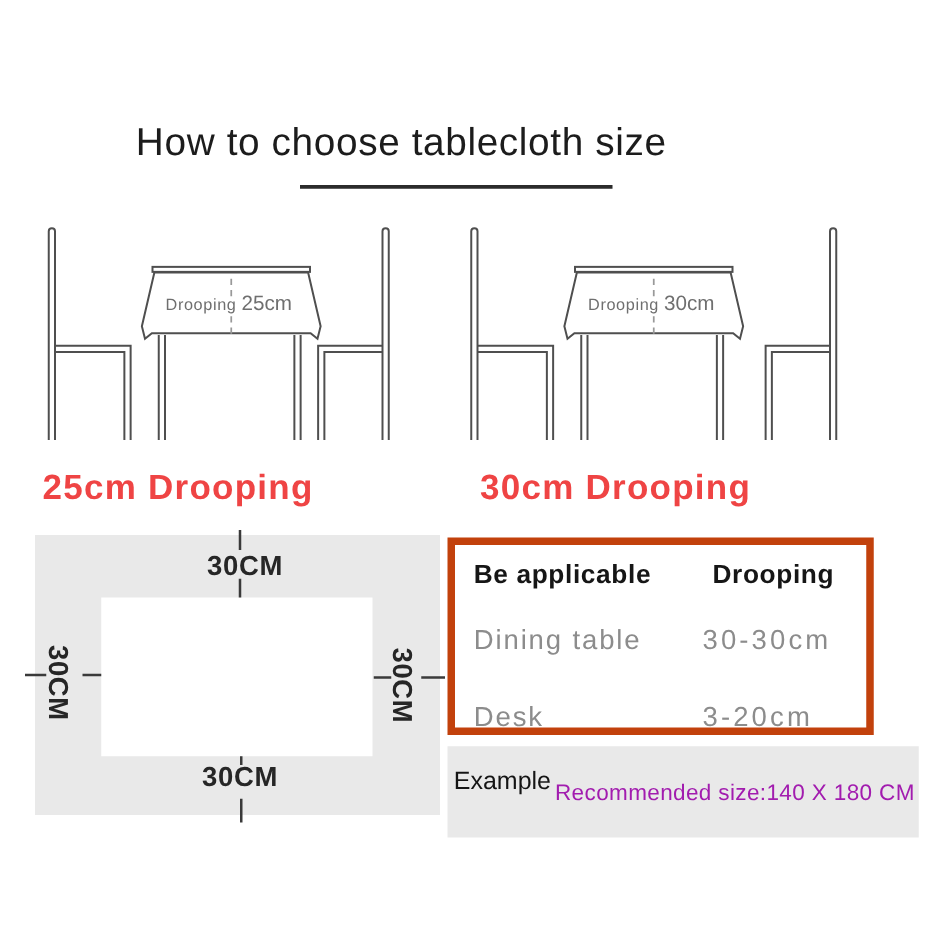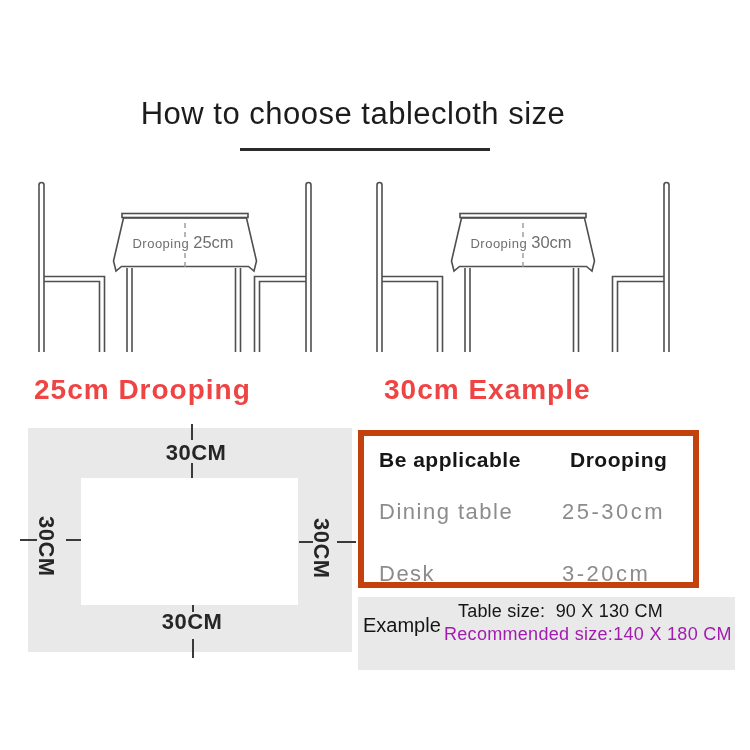--- a/index.html
+++ b/index.html
@@ -1,21 +1,21 @@
 <!DOCTYPE html>
 <html><head>
 <meta charset="utf-8">
 <style>
   html,body{margin:0;padding:0;background:#fff;}
   .canvas{position:relative;width:750px;height:750px;background:#fff;overflow:hidden;
           font-family:"Liberation Sans",sans-serif;}
 
   
   .page-title{position:absolute;left:0;top:96px;width:642px;text-align:center;
-              font-size:31px;font-weight:400;color:#1c1c1c;letter-spacing:.5px;margin-left:32px;}
+              font-size:31px;font-weight:400;color:#1c1c1c;letter-spacing:.5px;}
   .title-underline{position:absolute;left:240px;top:148px;width:250px;height:3px;background:#2b2b2b;}
 
   
   .illo{position:absolute;top:180px;width:310px;height:175px;}
   .illo path,.illo rect,.illo line{stroke:#4f4f4f;stroke-width:1.6;fill:none;}
   .illo .cloth{fill:#ffffff;}
   .illo .topedge{fill:#ffffff;}
   .illo .droplne{stroke:#999;stroke-width:1.4;stroke-dasharray:5,4;}
   .illo text{fill:#6f6f6f;stroke:none;font-family:"Liberation Sans",sans-serif;}
   .illo .ann-label{font-size:13px;letter-spacing:.5px;}
@@ -86,21 +86,21 @@
       <path d="M97,88 V172 M102,88 V172 M205.5,88 V172 M210.5,88 V172"></path>
       <path class="cloth" d="M93.5,38 L83.5,81 L86,91 L91.5,86.5 L218.5,86.5 L224,91 L226.5,81 L216.5,38 Z"></path>
       <rect class="topedge" x="92" y="33.5" width="126" height="4"></rect>
     </g>
     <line class="droplne" x1="155" y1="43" x2="155" y2="57"></line>
     <line class="droplne" x1="155" y1="73" x2="155" y2="87"></line>
     <text x="153" y="68" text-anchor="middle"><tspan class="ann-label">Drooping</tspan><tspan class="ann-value" dx="4">30cm</tspan></text>
   </svg>
 
   <div class="caption" style="left:34px">25cm Drooping</div>
-  <div class="caption" style="left:384px">30cm Example</div>
+  <div class="caption" style="left:384px">30cm Drooping</div>
 
   <div class="size-panel"></div>
   <div class="table-rect"></div>
 
   <div class="dim-label" style="left:146px;top:440px;width:100px">30CM</div>
   <div class="dim-label" style="left:142px;top:609px;width:100px">30CM</div>
   <div class="dim-label rot" style="left:24px;top:529px;width:48px;height:22px">30CM</div>
   <div class="dim-label rot" style="left:299px;top:531px;width:48px;height:22px">30CM</div>
 
   <div class="tick" style="left:191px;top:424px;width:2px;height:16px"></div>
@@ -109,24 +109,23 @@
   <div class="tick" style="left:192px;top:639px;width:2px;height:19px"></div>
   <div class="tick" style="left:20px;top:539px;width:17px;height:2px"></div>
   <div class="tick" style="left:66px;top:539px;width:15px;height:2px"></div>
   <div class="tick" style="left:299px;top:541px;width:14px;height:2px"></div>
   <div class="tick" style="left:337px;top:541px;width:19px;height:2px"></div>
 
   <div class="spec-table">
     <div class="spec-cell spec-head" style="left:15px;top:12px">Be applicable</div>
     <div class="spec-cell spec-head" style="left:206px;top:12px">Drooping</div>
     <div class="spec-cell spec-data" style="left:15px;top:63px">Dining table</div>
-    <div class="spec-cell spec-data spec-val" style="left:198px;top:63px">25-30cm</div>
+    <div class="spec-cell spec-data spec-val" style="left:198px;top:63px">30-30cm</div>
     <div class="spec-cell spec-data" style="left:15px;top:125px">Desk</div>
     <div class="spec-cell spec-data spec-val" style="left:198px;top:125px">3-20cm</div>
   </div>
 
   <div class="example-bar">
     <div class="example-label">Example</div>
-    <div class="example-line1">Table size:  90 X 130 CM</div>
     <div class="example-line2">Recommended size:140 X 180 CM</div>
   </div>
 
 </div>
 
 </body></html>

